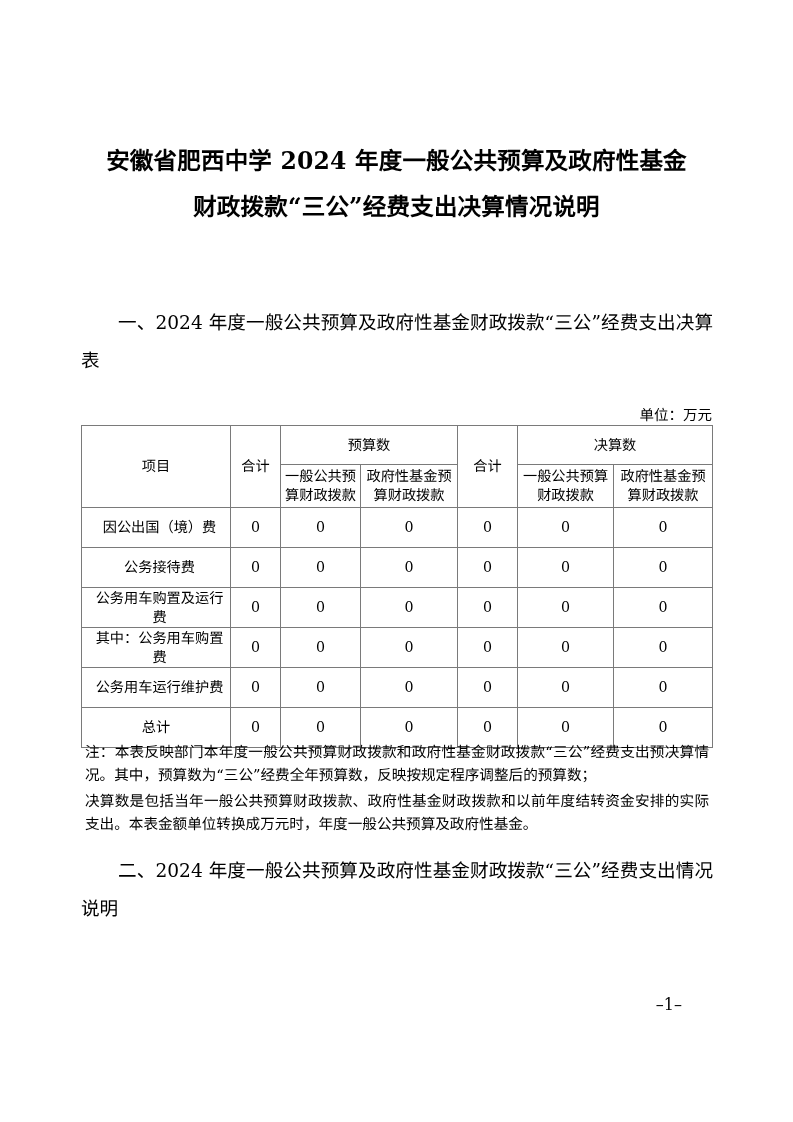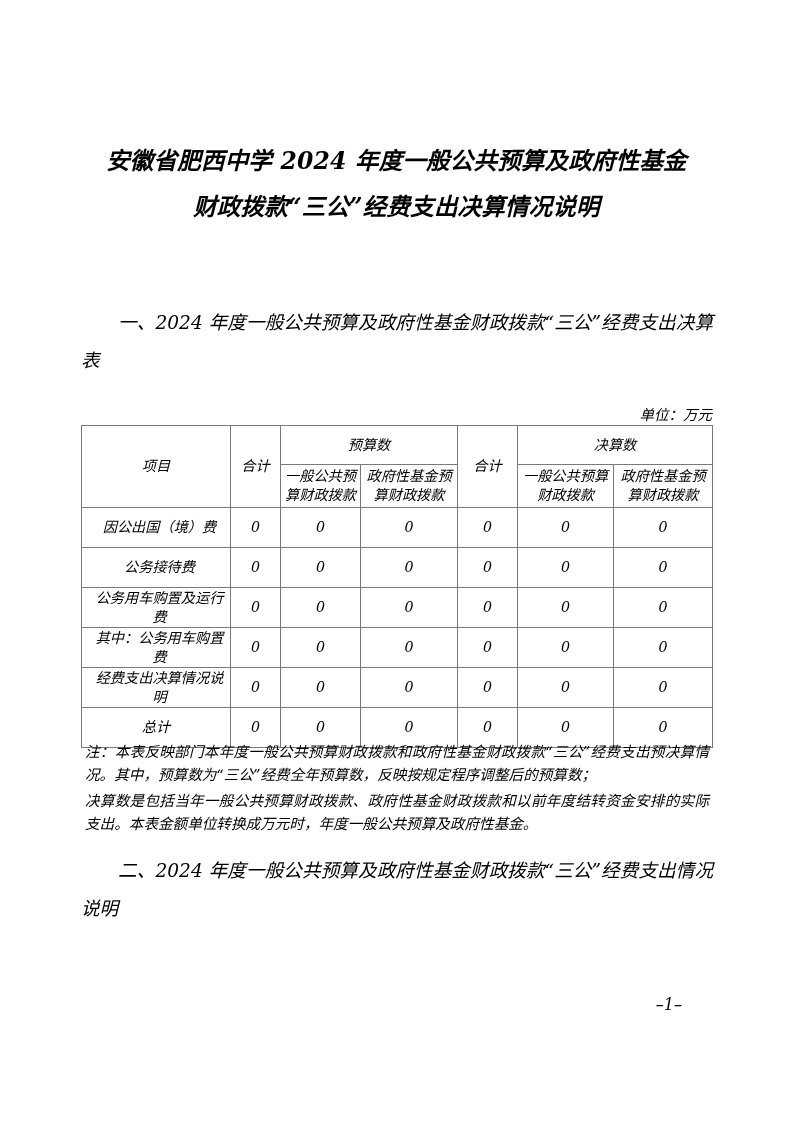--- a/index.html
+++ b/index.html
@@ -17,21 +17,20 @@
     overflow: hidden;
   }
 
   .page {
     position: absolute;
     left: 0;
     top: 0;
     width: 793px;
     height: 1122px;
     box-sizing: border-box;
-    font-style: italic;
   }
 
   
   .doc-title {
     position: absolute;
     left: 96px;
     top: 138px;
     width: 601px;
     text-align: center;
     font-size: 23.5px;
@@ -230,21 +229,21 @@
           <tr>
             <td class="rowlabel">其中：公务用车购置费</td>
             <td class="num">0</td>
             <td class="num">0</td>
             <td class="num">0</td>
             <td class="num">0</td>
             <td class="num">0</td>
             <td class="num">0</td>
           </tr>
           <tr>
-            <td class="rowlabel">经费支出决算情况说明</td>
+            <td class="rowlabel">公务用车运行维护费</td>
             <td class="num">0</td>
             <td class="num">0</td>
             <td class="num">0</td>
             <td class="num">0</td>
             <td class="num">0</td>
             <td class="num">0</td>
           </tr>
           <tr>
             <td class="rowlabel center">总计</td>
             <td class="num">0</td>

